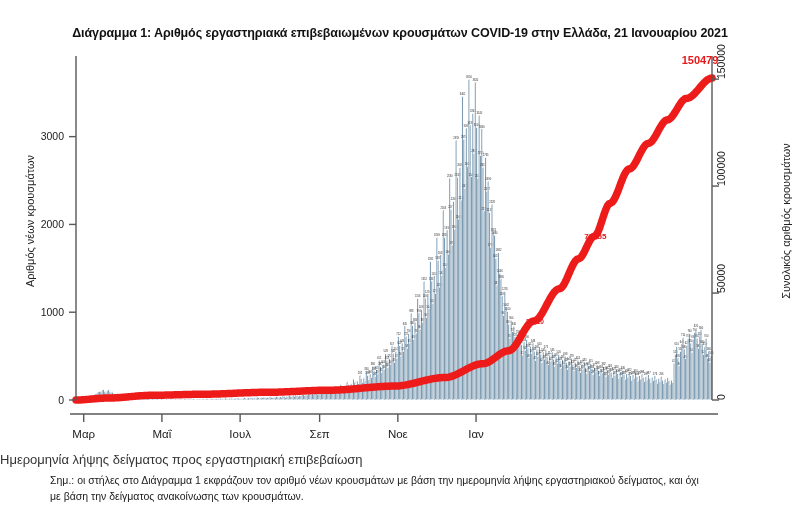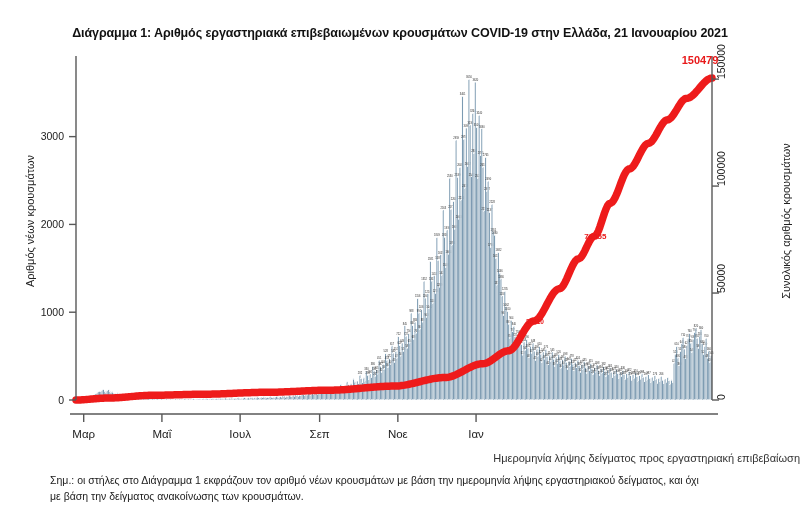--- a/index.html
+++ b/index.html
@@ -29,22 +29,22 @@
   }
   #ylabel-left{
     left:-70px;top:215px;width:200px;text-align:center;
     transform:rotate(-90deg);transform-origin:center center;
   }
   #ylabel-right{
     left:686px;top:215px;width:200px;text-align:center;
     transform:rotate(-90deg);transform-origin:center center;
   }
   #xlabel{
-    left:0;top:452px;width:800px;text-align:right;
-    font-size:11px;color:#333;
+    left:0;top:452px;width:800px;text-align:left;
+    font-size:13px;color:#333;
   }
 
   .tick-text{font-size:10.5px;fill:#222;font-family:"Liberation Sans",sans-serif;}
   .tick-text-right{font-size:10.5px;fill:#222;font-family:"Liberation Sans",sans-serif;}
   .xtick-text{font-size:11.5px;fill:#222;font-family:"Liberation Sans",sans-serif;}
   .barlabel{font-size:2.6px;fill:#2b2b2b;font-family:"Liberation Sans",sans-serif;}
   .annot{font-size:11px;font-weight:bold;fill:#e8191a;font-family:"Liberation Sans",sans-serif;}
   .annot-sm{font-size:8px;font-weight:bold;fill:#e8191a;font-family:"Liberation Sans",sans-serif;}
   .annot-xs{font-size:6.5px;font-weight:bold;fill:#e8191a;font-family:"Liberation Sans",sans-serif;}
 

